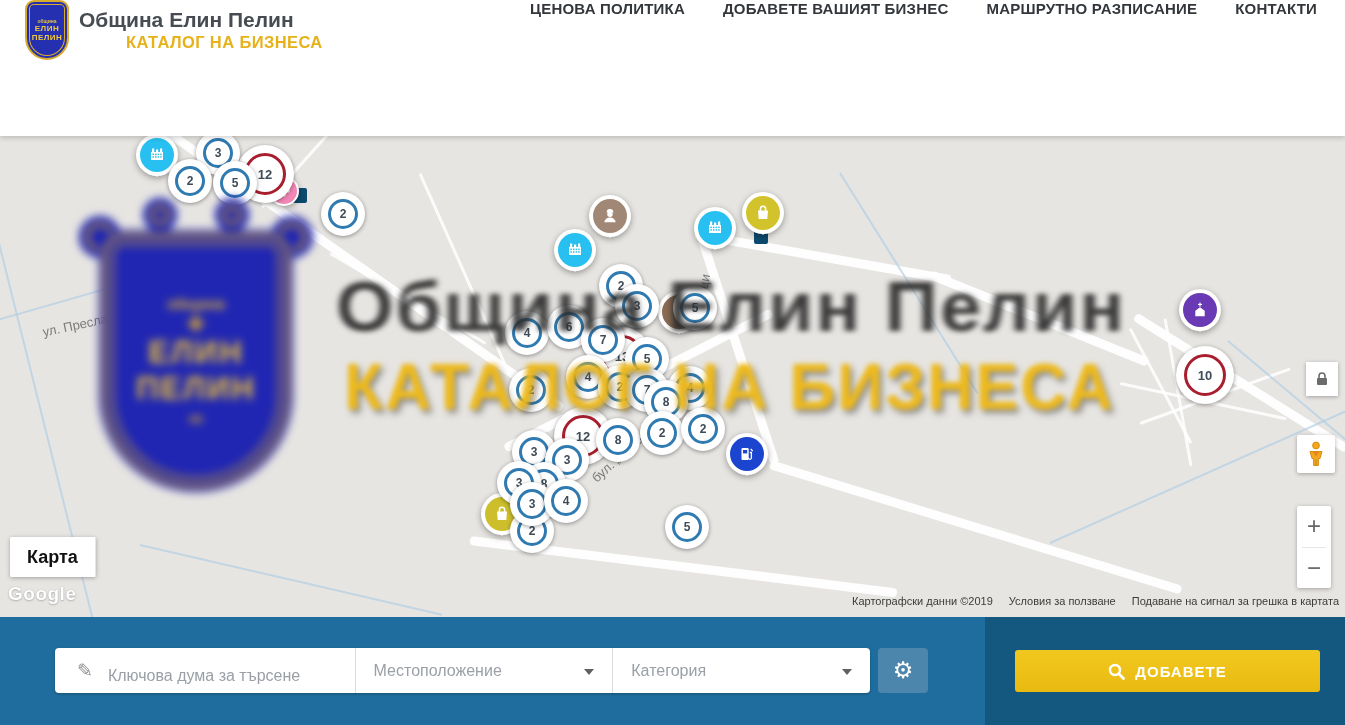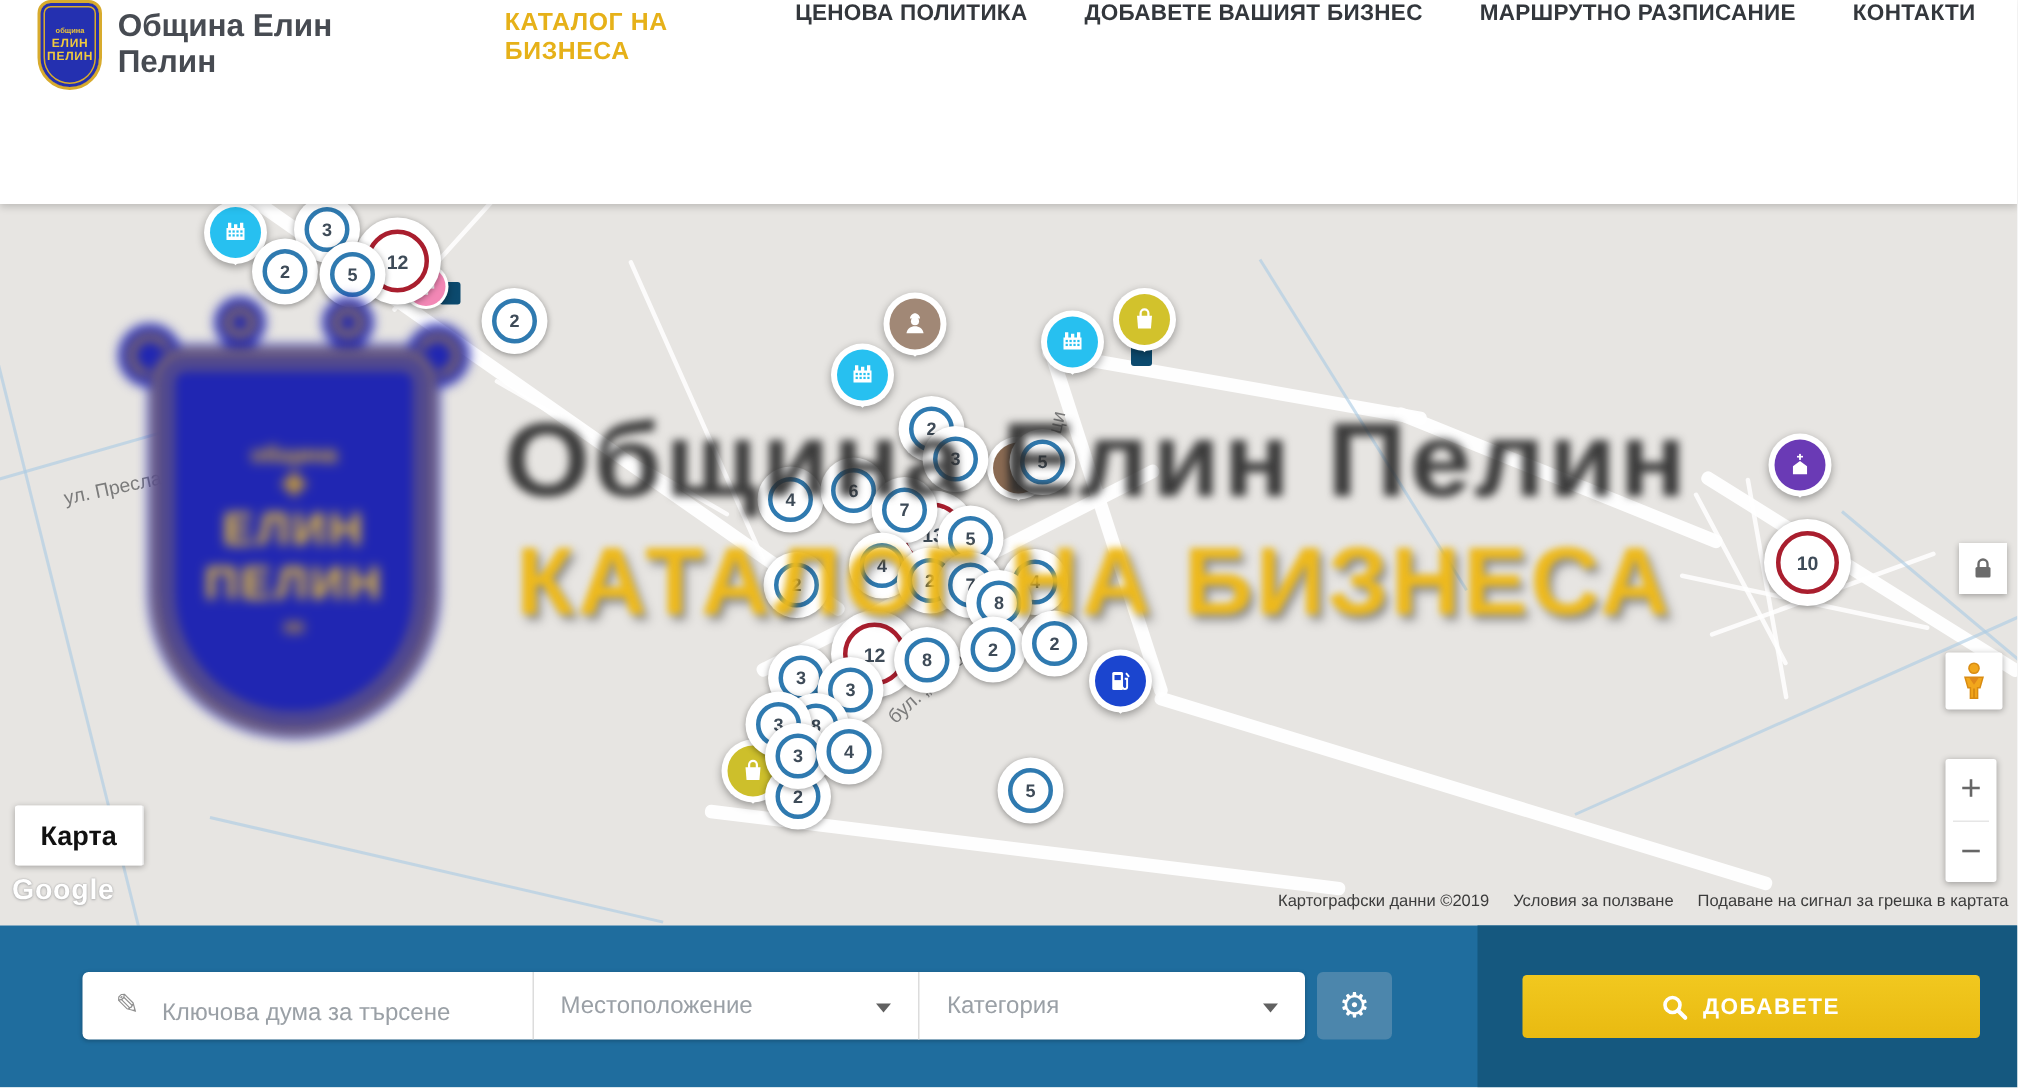--- a/index.html
+++ b/index.html
@@ -8,21 +8,21 @@
 
   
   .header{position:absolute;left:0;top:0;width:1345px;height:136px;background:#ffffff;
           box-shadow:0 2px 5px rgba(0,0,0,.18);z-index:100;display:flex;align-items:flex-start;}
   .brand{display:flex;align-items:center;margin-left:25px;gap:10px;}
   .emblem{width:44px;height:60px;background:#2430b0;border:2px solid #d8ab2d;
           border-radius:9px 9px 22px 22px;position:relative;display:flex;flex-direction:column;
           align-items:center;justify-content:center;box-shadow:inset 0 0 0 2px #2430b0, inset 0 0 0 3px #d8ab2d;}
   .emblem .e-top{font-size:5px;color:#e8c23a;font-weight:700;line-height:6px;}
   .emblem .e-big{font-size:8px;color:#f0c93f;font-weight:700;line-height:9px;letter-spacing:.5px;}
-  .brand-text{display:flex;flex-direction:row;line-height:1.15;}
+  .brand-text{display:flex;flex-direction:column;line-height:1.15;}
   .brand-title{font-size:21px;font-weight:700;color:#474b52;}
   .brand-sub{font-size:16.5px;font-weight:700;color:#e6b119;letter-spacing:.4px;margin-left:47px;}
   .nav{margin-left:auto;margin-right:28px;display:flex;gap:38px;align-items:center;}
   .nav-item{font-size:15px;font-weight:700;color:#33373c;letter-spacing:.2px;cursor:pointer;white-space:nowrap;}
 
   
   .map{position:absolute;left:0;top:112px;width:1345px;height:505px;background:#e7e5e2;overflow:hidden;z-index:10;}
   .road{position:absolute;background:rgba(255,255,255,.95);height:9px;border-radius:4px;transform-origin:left center;}
   .road.thin{height:3px;background:rgba(255,255,255,.85);}
   .water{position:absolute;height:2px;background:#aecde4;opacity:.65;transform-origin:left center;}

